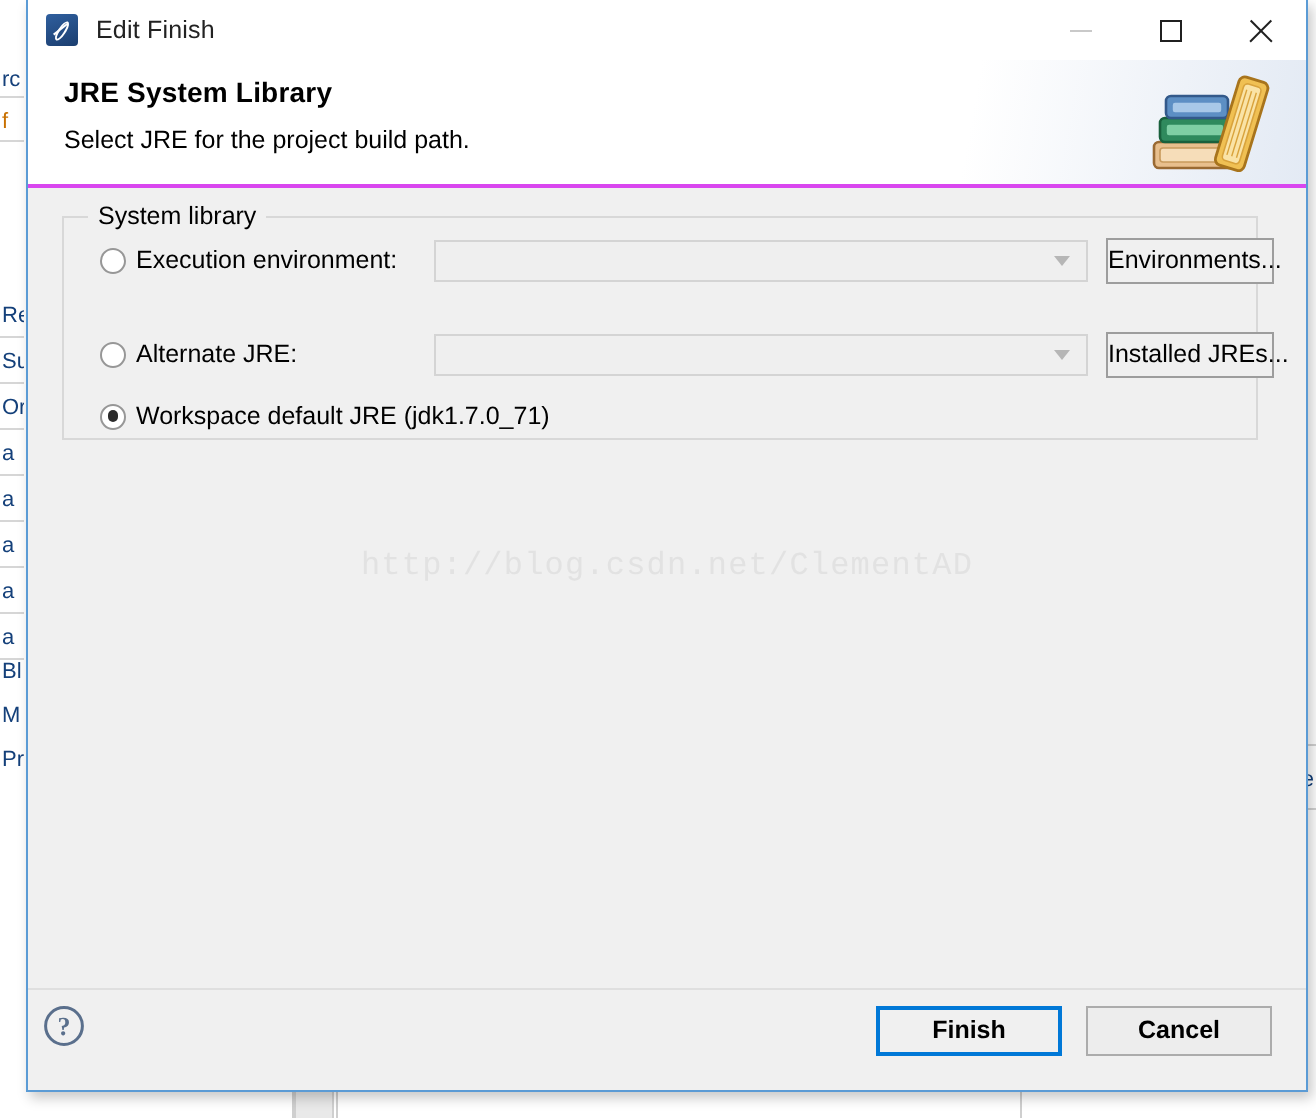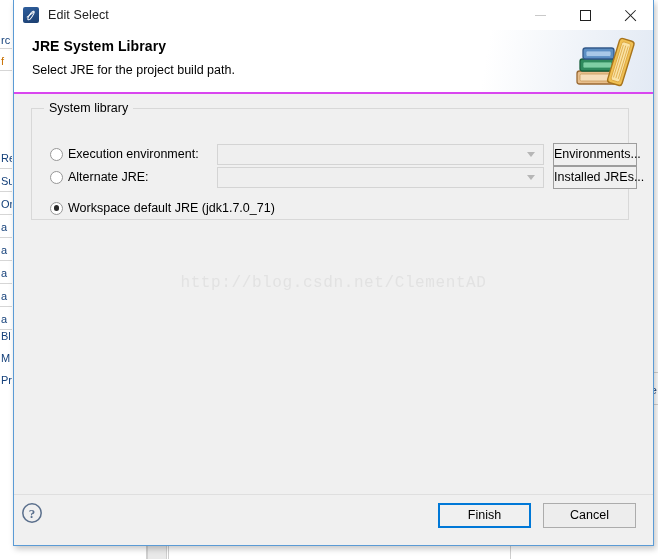--- a/index.html
+++ b/index.html
@@ -239,21 +239,21 @@
     color: #000;
   }
 
   .row {
     position: absolute;
     left: 0; right: 0;
     height: 22px;
     display: flex;
     align-items: center;
   }
-  .row-exec { top: 34px; align-items: center; }
+  .row-exec { top: 10px; align-items: center; }
   .row-alt  { top: 57px; }
   .row-ws   { top: 88px; }
 
   .radio {
     width: 13px; height: 13px;
     border-radius: 50%;
     border: 1px solid #979797;
     background: #ffffff;
     box-sizing: border-box;
     margin-left: 18px;
@@ -339,20 +339,21 @@
     height: 25px;
     width: 93px;
     background: #f0f0f0;
     border: 1px solid #adadad;
     box-sizing: border-box;
     font-family: "Liberation Sans", sans-serif;
     font-size: 12.5px;
     color: #000;
     line-height: 23px;
     text-align: center;
+    font-weight: bold;
   }
   .btn-finish {
     right: 122px;
     border: 1px solid #0078d7;
     outline: 1px solid #0078d7;
     outline-offset: -2px;
     background: #f0f0f0;
   }
   .btn-cancel {
     right: 17px;
@@ -401,21 +402,21 @@
     <div class="bg-tab" style="left:147px; width:18px;"></div>
     <div class="bg-vline" style="left:168px;"></div>
     <div class="bg-vline" style="left:510px;"></div>
   </div>
 </div>
 
 <div id="dialog">
 
   <div class="titlebar">
     <span class="title-icon"></span>
-    <span class="title-text">Edit Select</span>
+    <span class="title-text">Edit Finish</span>
     <div class="win-controls">
       <div class="win-btn">
         <span class="ico-min"></span>
       </div>
       <div class="win-btn">
         <span class="ico-max"></span>
       </div>
       <div class="win-btn">
         <span class="ico-close"></span>
       </div>

